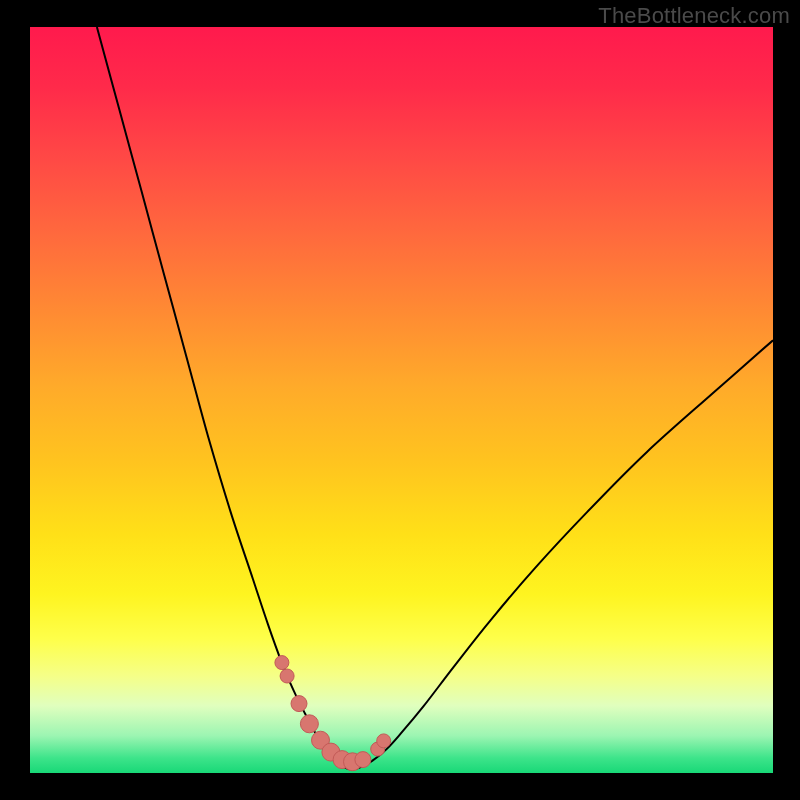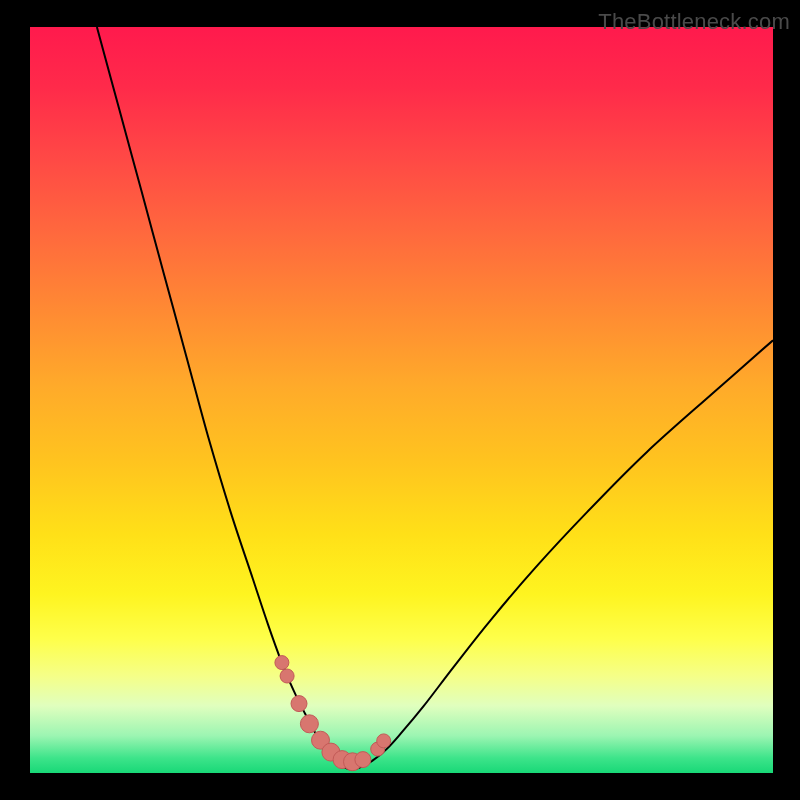--- a/index.html
+++ b/index.html
@@ -36,21 +36,21 @@
       #fef420 76%,
       #feff4a 82%,
       #f5ff88 87%,
       #e0ffbe 91%,
       #9cf5b2 95%,
       #3de48a 98%,
       #18d877 100%);
   }
   .watermark {
     position: absolute;
-    top: 9px;
+    top: 3px;
     right: 10px;
     font-family: Arial, Helvetica, sans-serif;
     font-size: 22px;
     font-weight: 500;
     color: #4a4a4a;
     letter-spacing: 0.2px;
   }
   svg.curve {
     position: absolute;
     left: 0;

